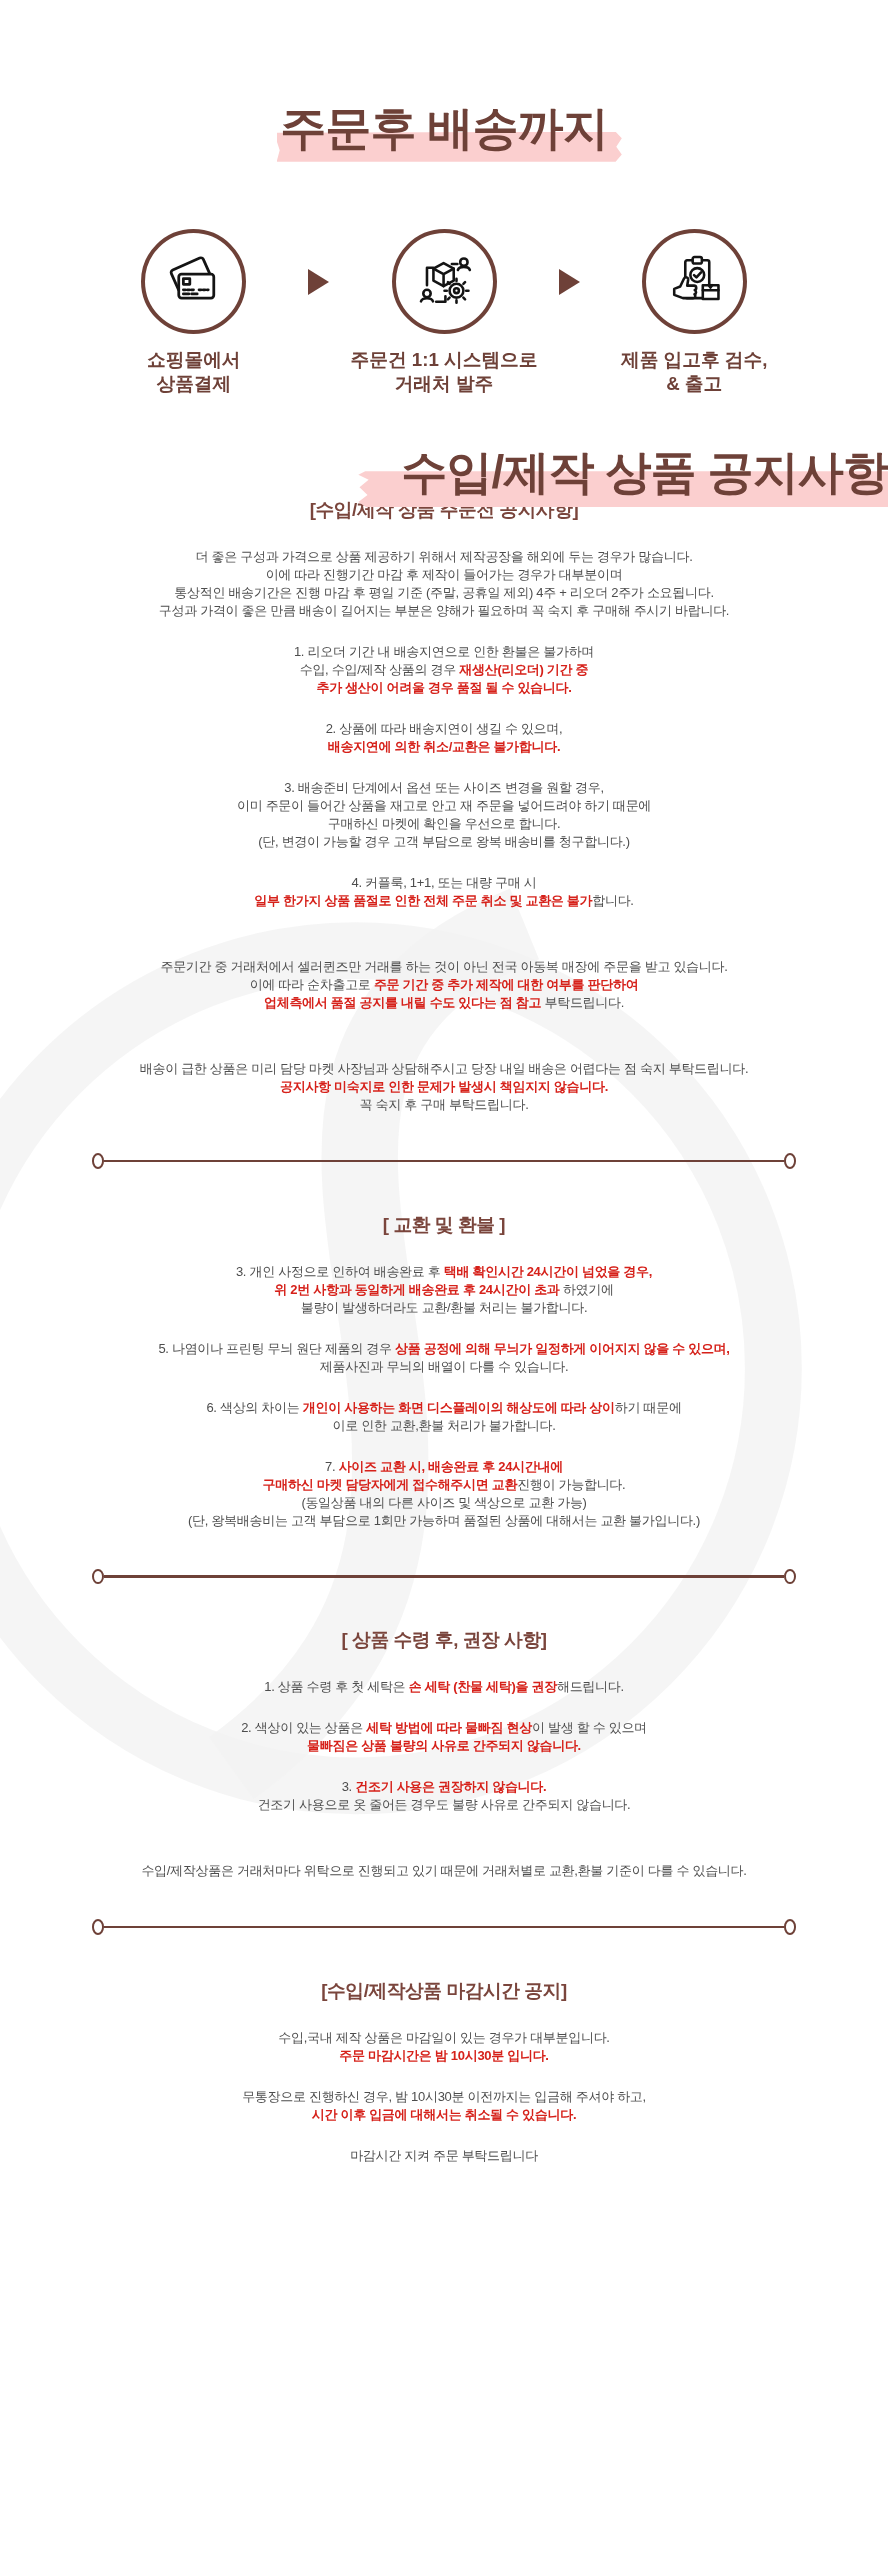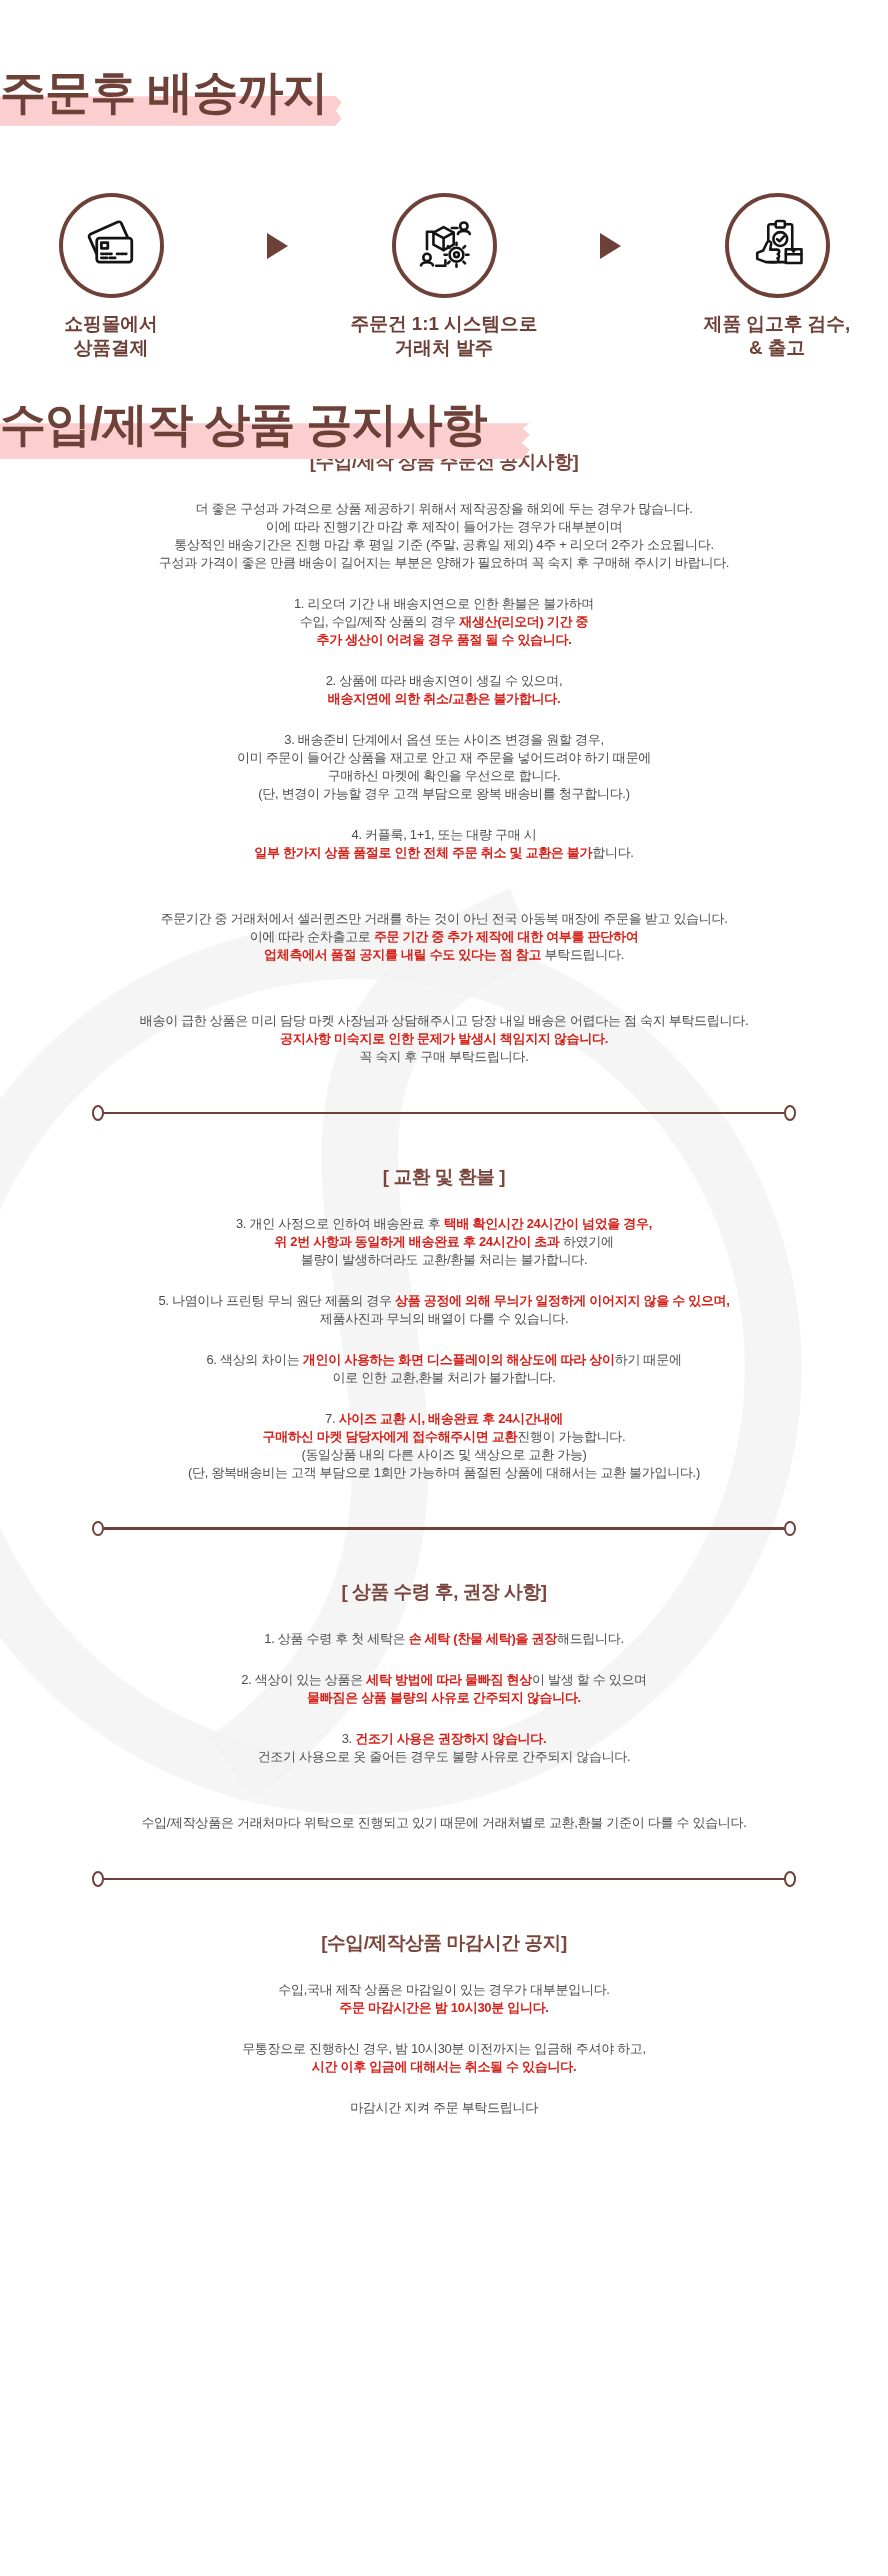--- a/index.html
+++ b/index.html
@@ -9,41 +9,41 @@
   html,body{margin:0;padding:0}
   body{
     width:888px;height:2576px;margin:0 auto;background:#fff;
     font-family:"Liberation Sans","DejaVu Sans",sans-serif;
     position:relative;overflow:hidden;
   }
   .watermark{position:absolute;left:-62px;top:764px;z-index:0;pointer-events:none}
   .content{position:relative;z-index:1}
 
   
-  .hero{padding-top:68px;}
+  .hero{padding-top:104px;text-align:center}
   .hero-title{display:inline-block;position:relative;font-size:46px;font-weight:800;
     color:var(--maroon);letter-spacing:-0.9px;line-height:1.08}
   .hero-title .t{position:relative;z-index:1}
   .hero-band{position:absolute;left:-3.6px;right:-14px;bottom:-8px;height:30px;
     background:var(--pink);z-index:0;
     clip-path:polygon(0 4%,98.2% 0,100% 22%,98.4% 50%,100% 76%,98.2% 100%,0 100%,.9% 62%,0 30%)}
 
   
-  .steps{margin-top:75px;display:flex;justify-content:space-between;align-items:flex-start}
+  .steps{margin-top:75px;display:flex;justify-content:center;align-items:flex-start}
   .step{width:222px;text-align:center}
   .step-circle{width:105px;height:105px;border:4.4px solid var(--maroon);border-radius:50%;
     margin:0 auto;display:flex;align-items:center;justify-content:center;background:#fff;box-sizing:border-box}
   .step-circle svg{width:59px;height:59px}
   .step-label{margin-top:14px;font-size:18.7px;line-height:24px;font-weight:700;color:var(--maroon)}
   .arrow{width:0;height:0;border-left:21px solid var(--maroon);
     border-top:13.3px solid transparent;border-bottom:13.3px solid transparent;
     margin:40px 3.6px 0 3.6px}
 
   
-  .notice-title-wrap{margin-top:40px;text-align:left}
+  .notice-title-wrap{margin-top:52px;text-align:right}
   .notice-title{display:inline-block;position:relative;font-size:46px;font-weight:800;
     color:var(--maroon);letter-spacing:-0.9px;line-height:1.08}
   .notice-title .t{position:relative;z-index:1}
   .tape-band{position:absolute;left:-43px;right:-43px;bottom:-9.8px;height:36px;
     background:var(--pink);z-index:0;
     clip-path:polygon(1.2% 0,100% 0,98.8% 14%,100% 32%,98.6% 55%,100% 74%,98.8% 100%,
       1.4% 100%,0 86%,1.6% 66%,.2% 45%,1.8% 24%,0 10%)}
 
   
   #sections{}

